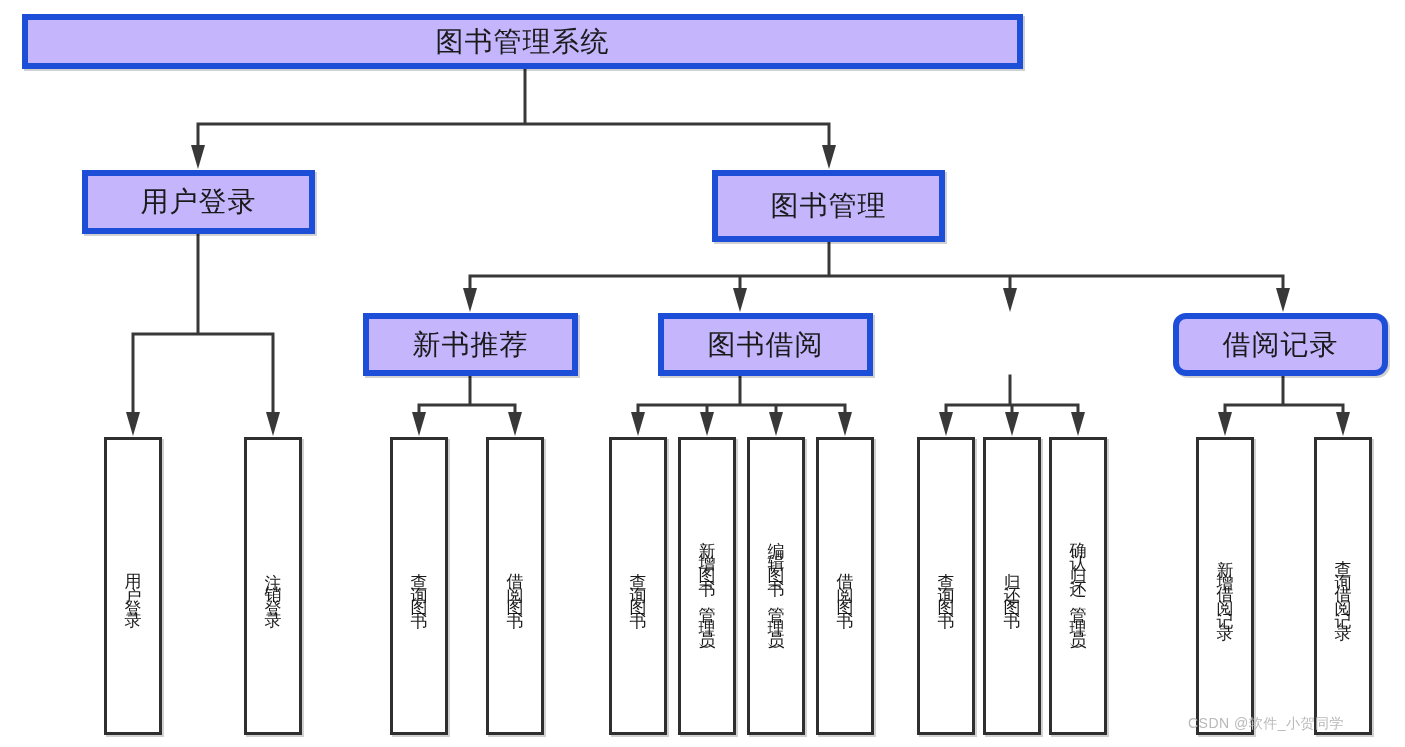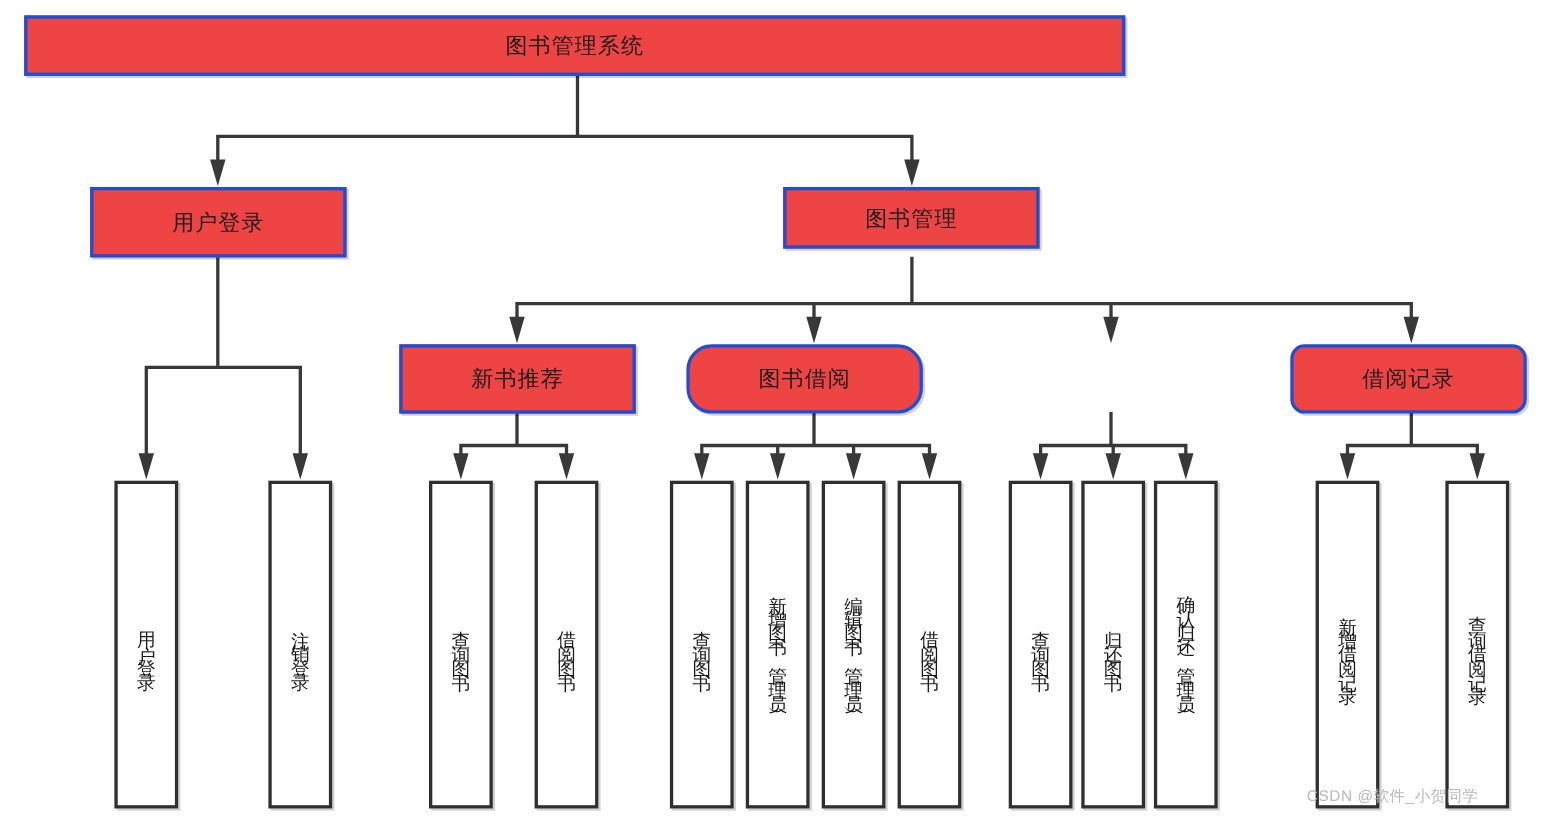--- a/index.html
+++ b/index.html
@@ -16,48 +16,48 @@
     font-family:"Liberation Sans", sans-serif;
     color:var(--text);
     overflow:hidden;
   }
   .wires{position:absolute;left:0;top:0;width:1405px;height:747px;}
   .wires path{stroke:var(--line);stroke-width:3;fill:none;stroke-linecap:square;}
   .wires use{fill:var(--line);}
   .node{
     position:absolute;
     box-sizing:border-box;
-    background:#ef4444;
-    border:3px solid #1d4ed8;
+    background:#c4b5fd;
+    border:6px solid #1d4ed8;
     box-shadow:2px 2px 0 rgba(0,0,0,0.18);
     display:flex;align-items:center;justify-content:center;
-    font-size:20px;letter-spacing:1px;
+    font-size:28px;letter-spacing:1px;
     white-space:nowrap;
   }
   .leaf{
     position:absolute;
     box-sizing:border-box;
     background:#fff;
     border:3px solid #2f2f2f;
     box-shadow:2px 2px 0 rgba(0,0,0,0.18);
     display:flex;align-items:center;justify-content:center;
     width:58px;top:437px;height:298px;
   }
   .leaf span{
     writing-mode:vertical-rl;
     text-orientation:mixed;
     font-size:17px;
     letter-spacing:13px;
     line-height:1;
   }
   .root-box{left:22px;top:14px;width:1001px;height:55px;}
   .l2a{left:82px;top:170px;width:233px;height:64px;}
-  .l2b{left:712px;top:170px;width:233px;height:56px;}
+  .l2b{left:712px;top:170px;width:233px;height:72px;}
   .l3{top:313px;width:215px;height:63px;}
-  .l3a{left:363px;text-align:center;} .l3b{left:624px;border-radius:23px;} .l3c{left:903px;} .l3d{left:1173px;border-radius:13px;}
+  .l3a{left:363px;text-align:center;} .l3b{left:658px;} .l3c{left:903px;} .l3d{left:1173px;border-radius:13px;}
   .lf1{left:104px;} .lf2{left:244px;}
   .lf3{left:390px;} .lf4{left:486px;}
   .lf5{left:609px;} .lf6{left:678px;} .lf7{left:747px;} .lf8{left:816px;}
   .lf9{left:917px;} .lf10{left:983px;} .lf11{left:1049px;}
   .lf12{left:1196px;} .lf13{left:1314px;}
   .watermark{
     position:absolute;left:1188px;top:715px;
     font-size:14px;color:var(--watermark);
     letter-spacing:0.5px;white-space:nowrap;
   }

